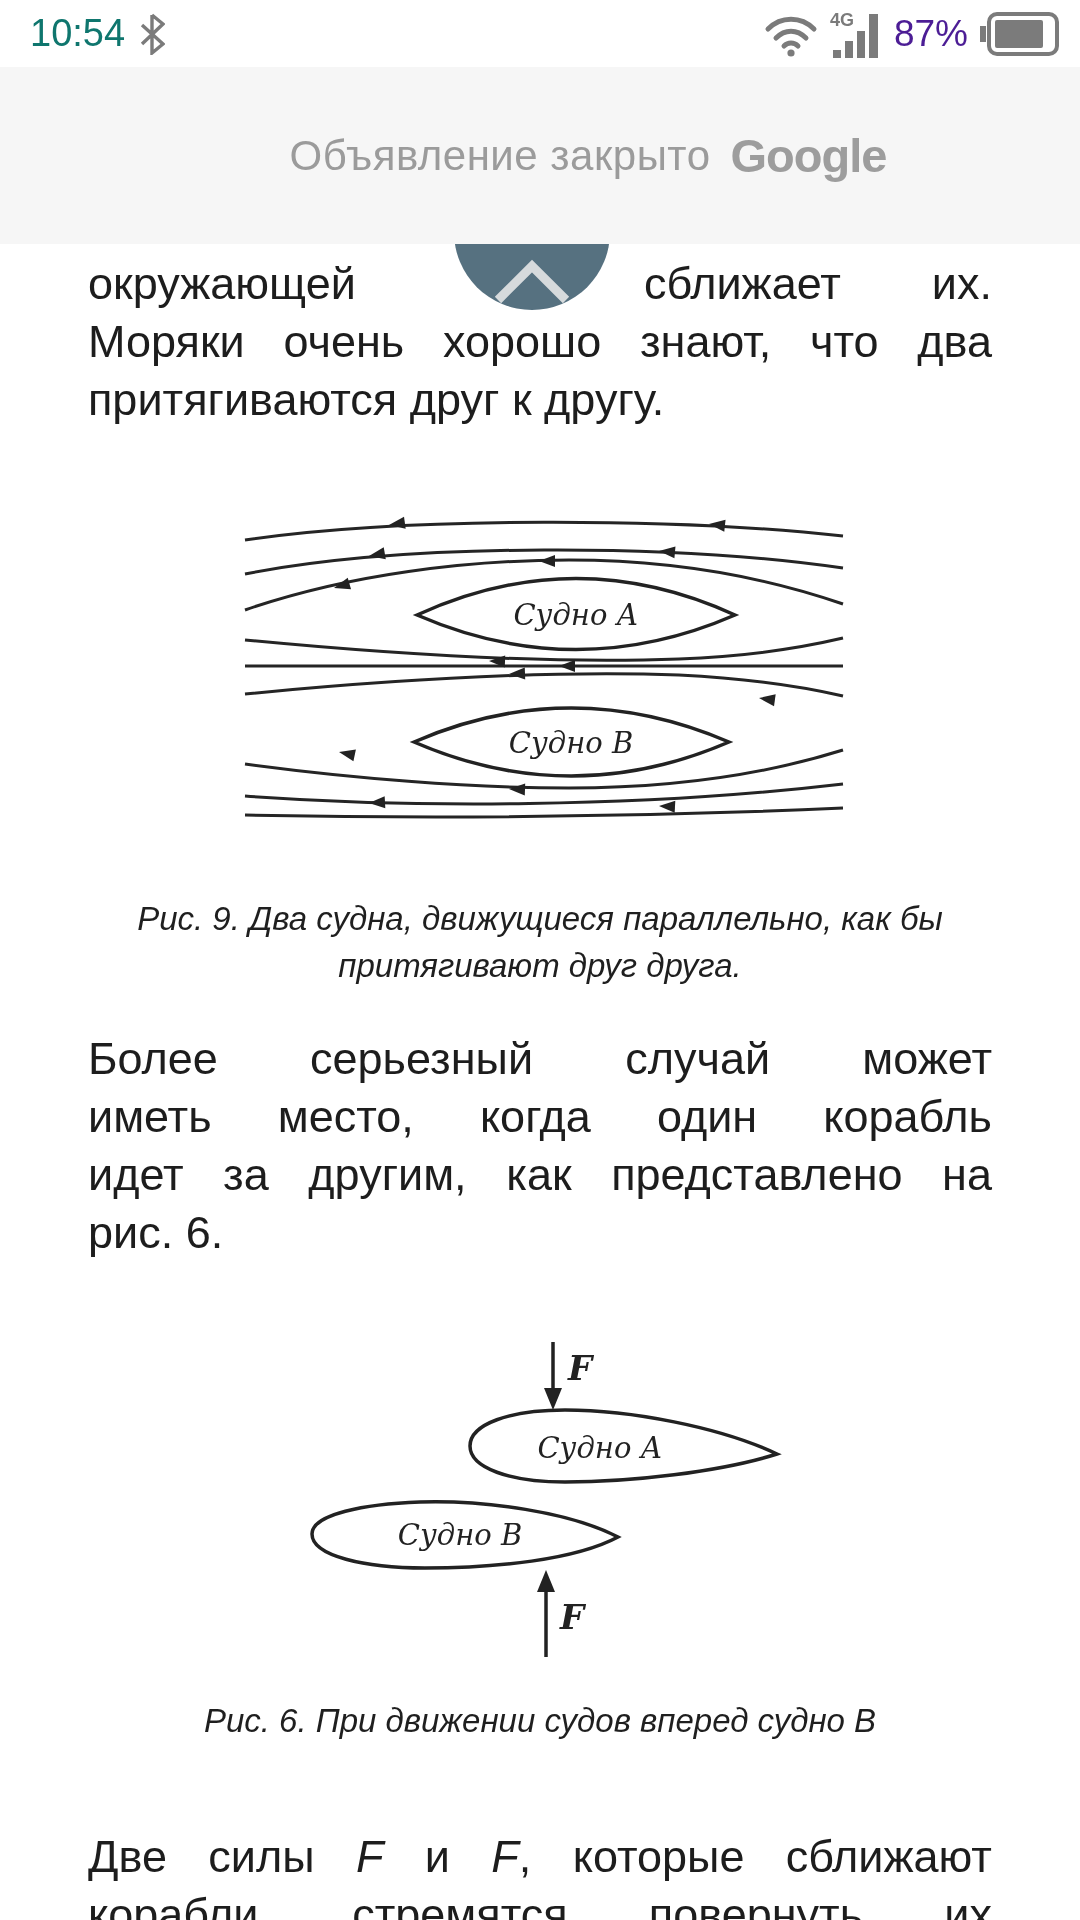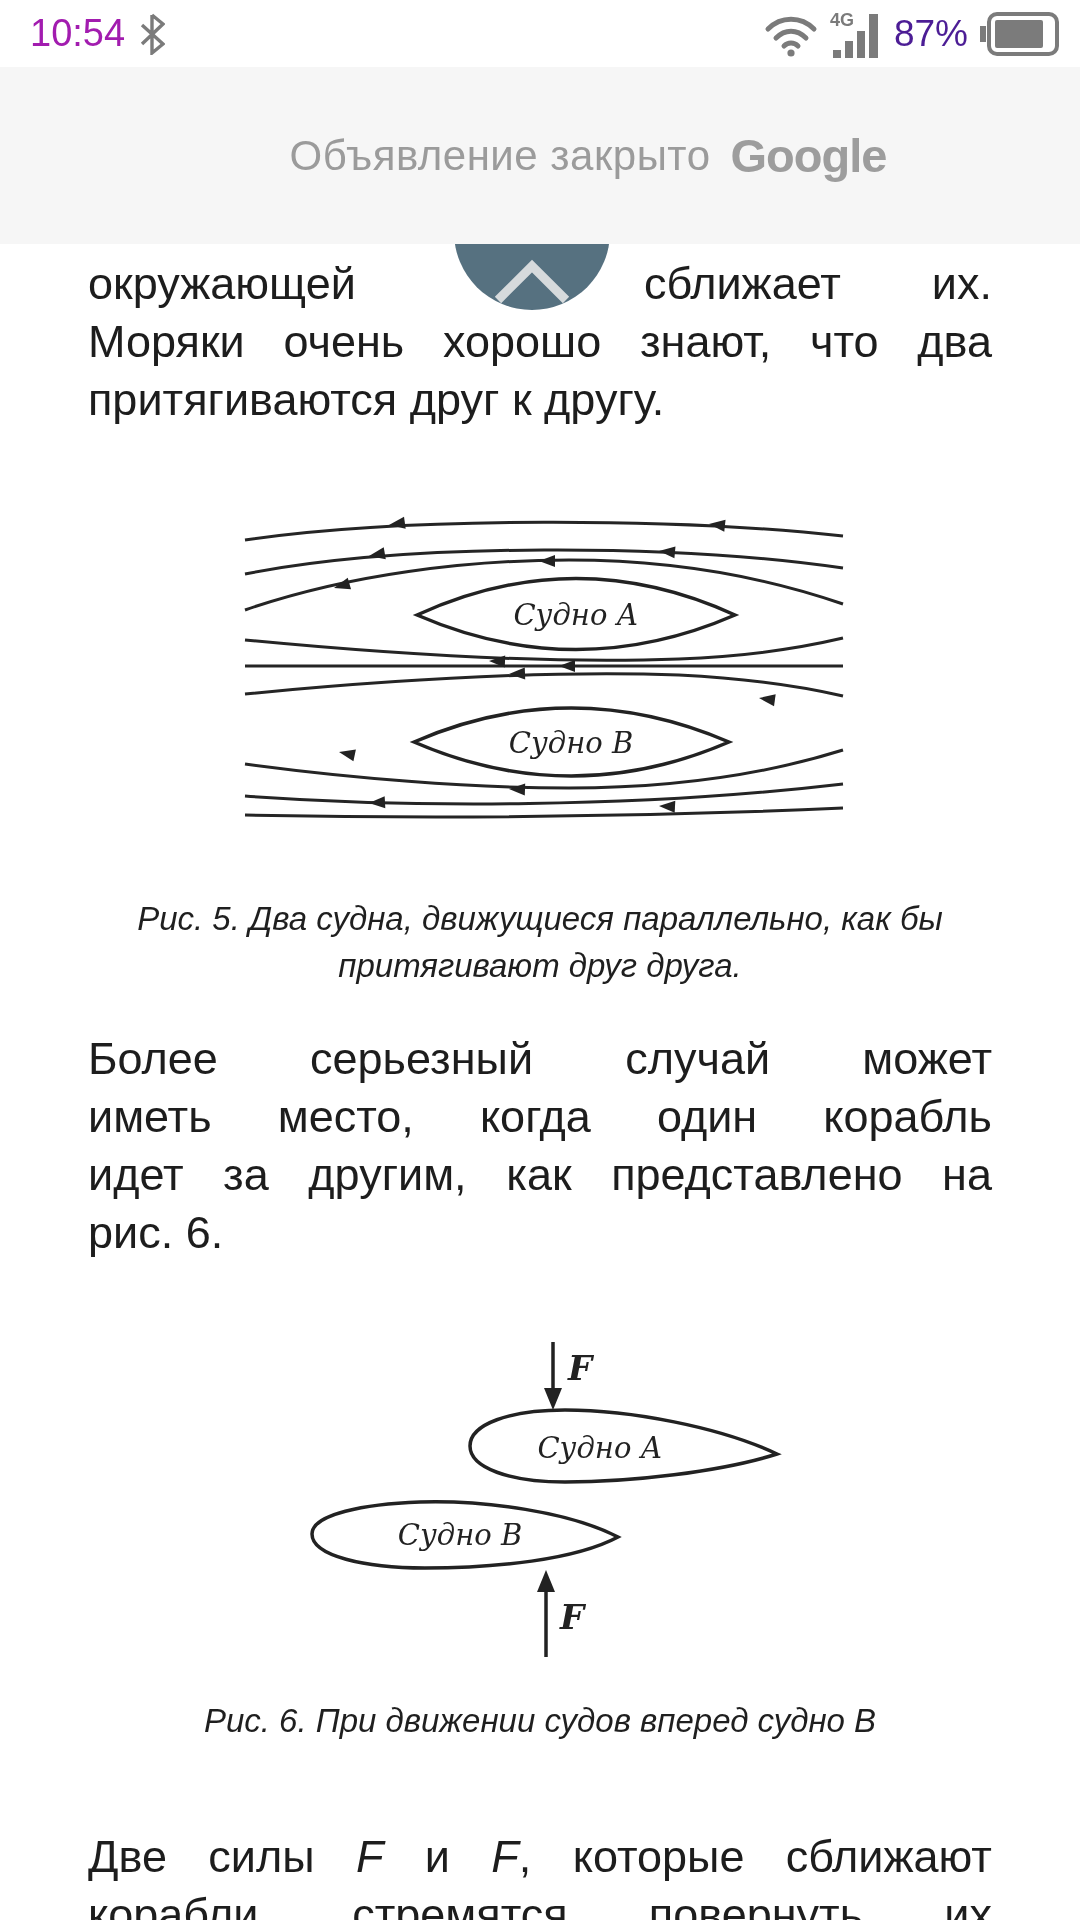--- a/index.html
+++ b/index.html
@@ -8,21 +8,21 @@
     background:#ffffff;font-family:"Liberation Sans",sans-serif;
   }
   
   .status-bar{
     position:absolute;left:0;top:0;width:1080px;height:67px;background:#ffffff;
     display:flex;align-items:center;justify-content:space-between;z-index:20;
     color:#7b7b7b;
   }
   .status-left{display:flex;align-items:center;gap:14px;padding-left:30px;}
   .status-right{display:flex;align-items:center;gap:12px;padding-right:20px;}
-  .status-time{font-size:38px;color:#a21caf;}
+  .status-time{font-size:38px;color:#0f766e;}
   .status-percent{font-size:37px;color:#4c1d95;}
   
   .ad-banner{
     position:absolute;left:0;top:67px;width:1080px;height:177px;background:#f6f6f6;
     display:flex;align-items:center;justify-content:center;gap:20px;z-index:10;padding-left:48px;
   }
   .ad-message{font-size:42px;color:#9b9b9b;font-weight:400;letter-spacing:.5px;}
   .ad-brand{font-size:47px;color:#9d9d9d;font-weight:700;letter-spacing:-1px;}
   .scroll-fab{
     position:absolute;left:452px;top:152px;width:160px;height:160px;z-index:5;
@@ -92,21 +92,21 @@
     </g>
     <g stroke="#222" stroke-width="3.5" fill="#fff">
       <path d="M178,103 Q337,30 496,103 Q337,172 178,103 Z"></path>
       <path d="M175,230 Q332,162 490,230 Q332,298 175,230 Z"></path>
     </g>
     <text class="ship-label" x="337" y="113" text-anchor="middle">Судно А</text>
     <text class="ship-label" x="332" y="241" text-anchor="middle">Судно В</text>
   </svg>
 
   <div class="caption" id="caption5">
-      <div class="cap-line"><span>Рис. 5. Два судна, движущиеся параллельно, как бы</span></div>
+      <div class="cap-line"><span>Рис. 9. Два судна, движущиеся параллельно, как бы</span></div>
       <div class="cap-line"><span>притягивают друг друга.</span></div>
     </div>
 
   <div class="para" id="para2">
       <div class="tline just"><span>Более серьезный случай может</span></div>
       <div class="tline just"><span>иметь место, когда один корабль</span></div>
       <div class="tline just"><span>идет за другим, как представлено на</span></div>
       <div class="tline"><span>рис. 6.</span></div>
     </div>
 

